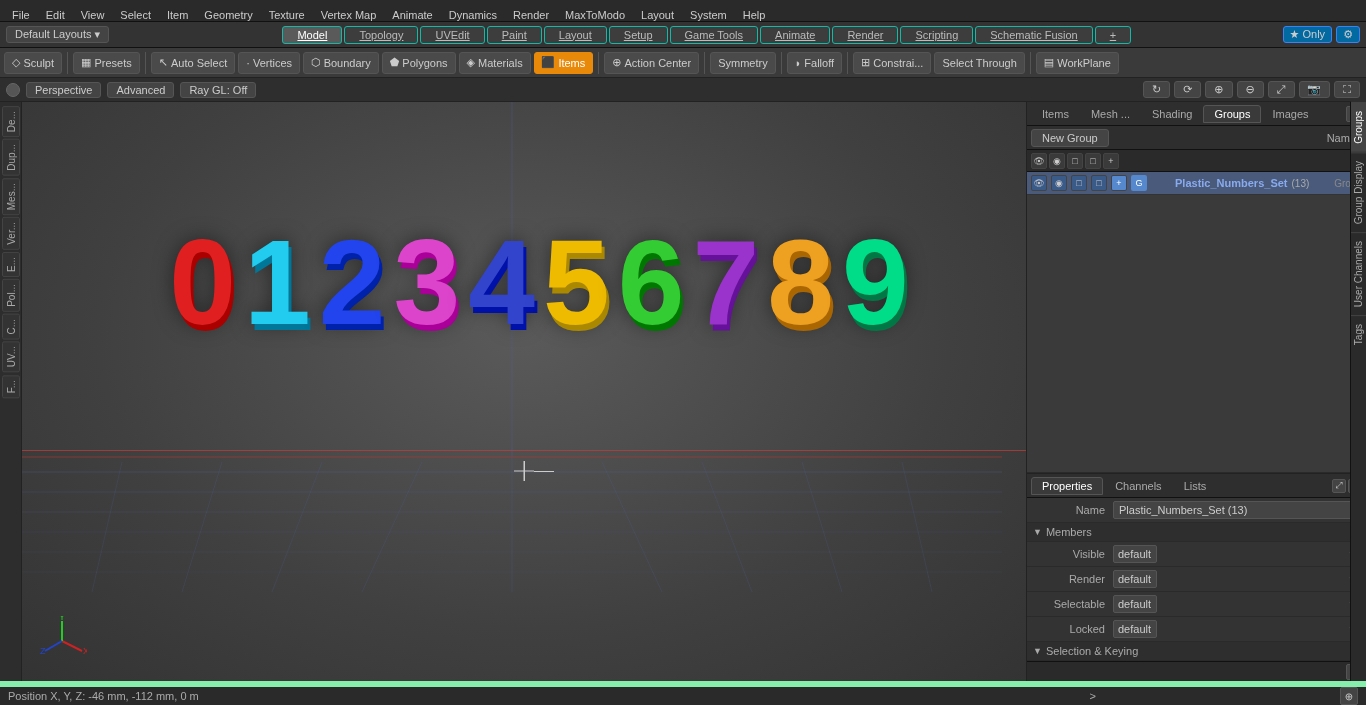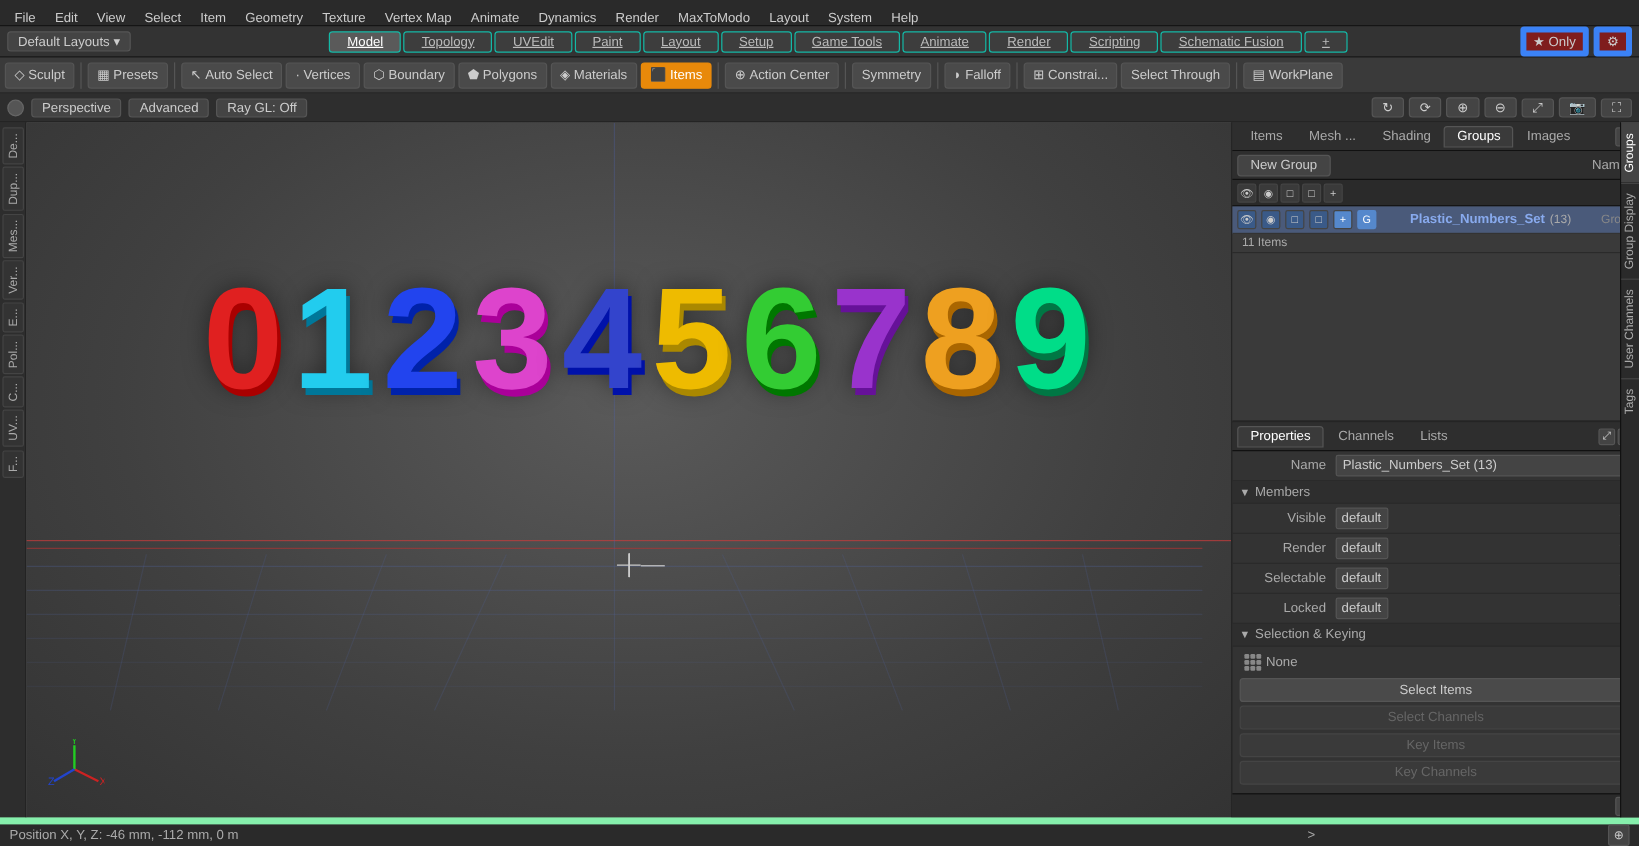--- a/index.html
+++ b/index.html
@@ -10,21 +10,21 @@
     #menu-bar span { padding: 0 8px; color: #ccc; cursor: pointer; font-size: 11px; }
 
     
     #layout-bar { display: flex; align-items: center; background: #333; height: 26px; border-bottom: 1px solid #111; }
     #layout-bar .layout-left { display: flex; align-items: center; padding: 0 6px; }
     #layout-bar .layout-left span { background: #444; border: 1px solid #555; border-radius: 3px; padding: 1px 8px; margin-right: 16px; font-size: 11px; color: #ccc; cursor: pointer; }
     #layout-bar .layout-tabs { display: flex; flex: 1; align-items: center; justify-content: center; gap: 2px; }
     #layout-bar .layout-tabs .tab { padding: 2px 14px; background: #3d3d3d; border: 1px solid #14b8a6; border-radius: 3px; color: #bbb; cursor: pointer; font-size: 11px; text-decoration: underline; }
     #layout-bar .layout-tabs .tab.active { background: #5a5a5a; color: #fff; }
     #layout-bar .layout-right { display: flex; align-items: center; gap: 4px; padding-right: 6px; }
-    #layout-bar .layout-right span { font-size: 11px; color: #ccc; padding: 1px 6px; background: #7f1d1d; border: 5px solid #3b82f6; border-radius: 3px; cursor: pointer; }
+    #layout-bar .layout-right span { font-size: 11px; color: #ccc; padding: 1px 6px; background: #0369a1; border: 1px solid #3b82f6; border-radius: 3px; cursor: pointer; }
 
     
     #toolbar { display: flex; align-items: center; background: #3a3a3a; height: 30px; border-bottom: 1px solid #222; padding: 0 4px; gap: 3px; }
     .toolbar-btn { display: flex; align-items: center; gap: 3px; padding: 2px 7px; background: #4a4a4a; border: 1px solid #555; border-radius: 3px; color: #ccc; font-size: 11px; cursor: pointer; height: 22px; }
     .toolbar-btn.active { background: #e8890a; border-color: #e8890a; color: #fff; }
     .toolbar-sep { width: 1px; height: 22px; background: #555; margin: 0 2px; }
 
     
     #viewport-header { display: flex; align-items: center; background: #2e2e2e; height: 24px; border-bottom: 1px solid #222; padding: 0 6px; gap: 6px; }
     #viewport-header .vp-toggle { width: 14px; height: 14px; border-radius: 50%; background: #555; border: 1px solid #666; cursor: pointer; }
@@ -367,21 +367,20 @@
       <div class="gi-btn" style="background:#3a5a88;">👁</div>
       <div class="gi-btn" style="background:#3a5a88;">◉</div>
       <div class="gi-btn" style="background:#3a5a88;">□</div>
       <div class="gi-btn" style="background:#3a5a88;">□</div>
       <div class="gi-btn" style="background:#5588cc; color:#fff;">+</div>
       <div class="gi-icon">G</div>
       <span class="gi-name">Plastic_Numbers_Set</span>
       <span class="gi-count">(13)</span>
       <span class="gi-type">Group</span>
     </div>
-    <div class="group-sub-info">11 Items</div>
 
     <div id="group-content-area"></div>
 
     <div id="props-panel">
       <div id="props-tabs">
         <div class="prop-tab active">Properties</div>
         <div class="prop-tab">Channels</div>
         <div class="prop-tab">Lists</div>
         <div class="prop-tab-icons">
           <div class="prop-tab-icon">⤢</div>
@@ -433,40 +432,20 @@
             <option>default</option><option>on</option><option>off</option>
           </select>
         </div>
       </div>
 
       <div class="prop-section">
         <span class="arrow">▼</span>
         <span>Selection &amp; Keying</span>
       </div>
 
-      <div id="sel-keying">
-        <div class="sel-none-row">
-          <div class="sel-grid-icon">
-            <div></div>
-              <div></div>
-              <div></div>
-            <div></div>
-              <div></div>
-              <div></div>
-            <div></div>
-              <div></div>
-              <div></div>
-          </div>
-          <span class="sel-none-text">None</span>
-        </div>
-        <div class="sel-btn">Select Items</div>
-        <div class="sel-btn disabled">Select Channels</div>
-        <div class="sel-btn disabled">Key Items</div>
-        <div class="sel-btn disabled">Key Channels</div>
-      </div>
     </div>
 
     <div id="panel-bottom-bar">
       <div class="scroll-arrow">▶</div>
     </div>
 
     <div id="groups-tabs">
       <div class="groups-tab-item active">Groups</div>
       <div class="groups-tab-item">Group Display</div>
       <div class="groups-tab-item">User Channels</div>

